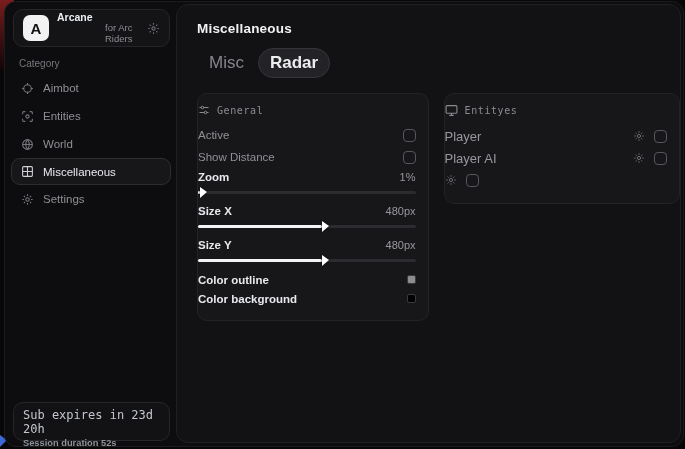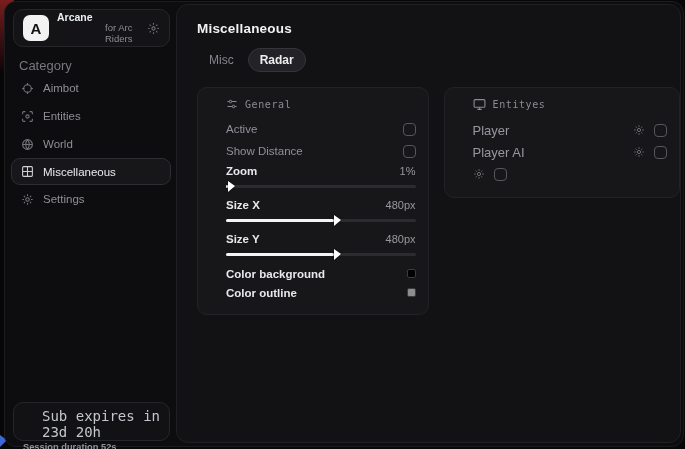--- a/index.html
+++ b/index.html
@@ -32,61 +32,61 @@
   .brand-logo {
     width:26px; height:26px; border-radius:7px; background:#f2f2f2;
     color:#111; font-weight:bold; font-size:15px;
     display:flex; align-items:center; justify-content:center; flex:none;
   }
   .brand-text { flex:1; line-height:1.15; }
   .brand-title { color:#eceff2; font-size:10.5px; font-weight:bold; }
   .brand-sub { color:#8b8d93; font-size:9.5px;padding-left:48px; }
   .brand-gear { color:#6c6d74; flex:none; display:flex; }
 
-  .category-label { position:absolute; left:14px; top:56px; color:#77787e; font-size:13px; }
+  .category-label { position:absolute; left:14px; top:56px; color:#77787e; font-size:10px; }
 
   .nav { position:absolute; left:6px; right:5px; top:72px; }
   .nav-item {
     height:28px; display:flex; align-items:center; gap:9px;
     padding:0 9px; color:#8e8f95; font-size:11.5px; border-radius:9px;
     border:1px solid transparent; cursor:default;
   }
   .nav-item .nico { display:flex; color:#74757c; }
   .nav-item.selected {
     background:#17171a; border-color:#2d2d32; color:#e9eaee; height:27px;
   }
   .nav-item.selected .nico { color:#cfd0d5; }
 
   .sub-card {
     position:absolute; left:8px; bottom:5px; width:157px; height:39px;
     background:#121215; border:1px solid #26262a; border-radius:10px;
     padding:5px 9px 0 9px;
   }
-  .sub-line1 { font-family:"DejaVu Sans Mono", monospace; font-size:14px; color:#c3c7cd;margin-left:19px; }
+  .sub-line1 { font-family:"DejaVu Sans Mono", monospace; font-size:12px; color:#c3c7cd; }
   .sub-line2 { font-size:9.3px; font-weight:bold; color:#8e939a; margin-top:2px; }
 
   
   .main {
     position:absolute; left:171px; top:2px; right:2px; bottom:3px;
     background:#121215; border:1px solid #202024; border-radius:12px;
     padding:16px 0 0 20px;
   }
   .page-title { color:#f0f1f3; font-size:13.5px; font-weight:bold; letter-spacing:0.2px; }
 
   .tabs { display:flex; align-items:center; gap:2px; margin-top:12px; }
   .tab {
-    padding:4px 11px; font-size:12px; color:#85868c; border-radius:15px;
+    padding:4px 11px; font-size:17px; color:#85868c; border-radius:15px;
     border:1px solid transparent;
   }
   .tab.active { background:#232327; border-color:#35353a; color:#eceded; font-weight:bold; }
 
   .cards { display:flex; align-items:flex-start; gap:15px; margin-top:15px; }
   .card {
     background:#17171a; border:1px solid #232327; border-radius:10px;
-    padding:10px 12px 12px 28px;
+    padding:10px 12px 12px 0;
   }
   .card-general { width:233px; }
   .card-entities { width:238px; }
   .card-header {
     display:flex; align-items:center; gap:7px; margin-bottom:8px;
     color:#8b8c92; font-family:"DejaVu Sans Mono", monospace; font-size:10px; letter-spacing:0.6px;
   }
   .card-header .hico { display:flex; color:#8b8c92; }
 
   .row { display:flex; align-items:center; justify-content:space-between; height:22px; }
@@ -265,27 +265,27 @@
             <span class="row-value">480px</span>
           </div>
           <div class="slider-track">
             <div class="slider-fill" style="width: 57%;">
               <div class="slider-thumb"></div>
             </div>
           </div>
         </div>
 
         <div class="row" style="height:19px;">
+          <span class="row-label-bright">Color outline</span>
+          <span class="swatch" style="background: rgb(141, 141, 141);"></span>
+        </div>
+
+        <div class="row" style="height:19px;">
           <span class="row-label-bright">Color background</span>
           <span class="swatch" style="background: rgb(0, 0, 0);"></span>
-        </div>
-
-        <div class="row" style="height:19px;">
-          <span class="row-label-bright">Color outline</span>
-          <span class="swatch" style="background: rgb(141, 141, 141);"></span>
         </div>
       </div>
 
       <div class="card card-entities">
         <div class="card-header">
           <span class="hico">
             <svg width="13" height="13" viewBox="0 0 24 24" fill="none" stroke="currentColor" stroke-width="2">
               <rect x="2" y="3" width="20" height="14" rx="2"></rect>
                 <path d="M8 21h8M12 17v4"></path>
             </svg>

